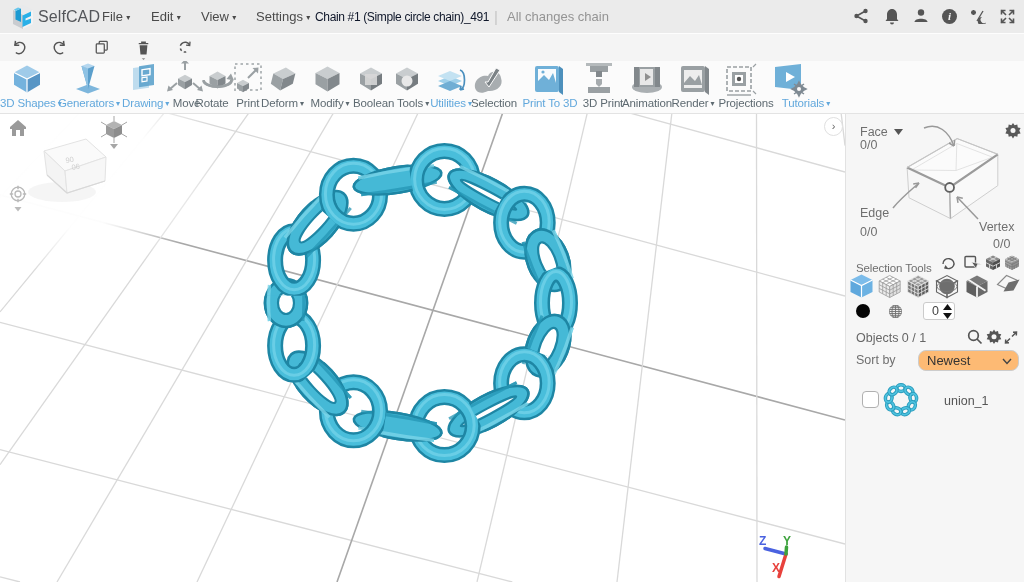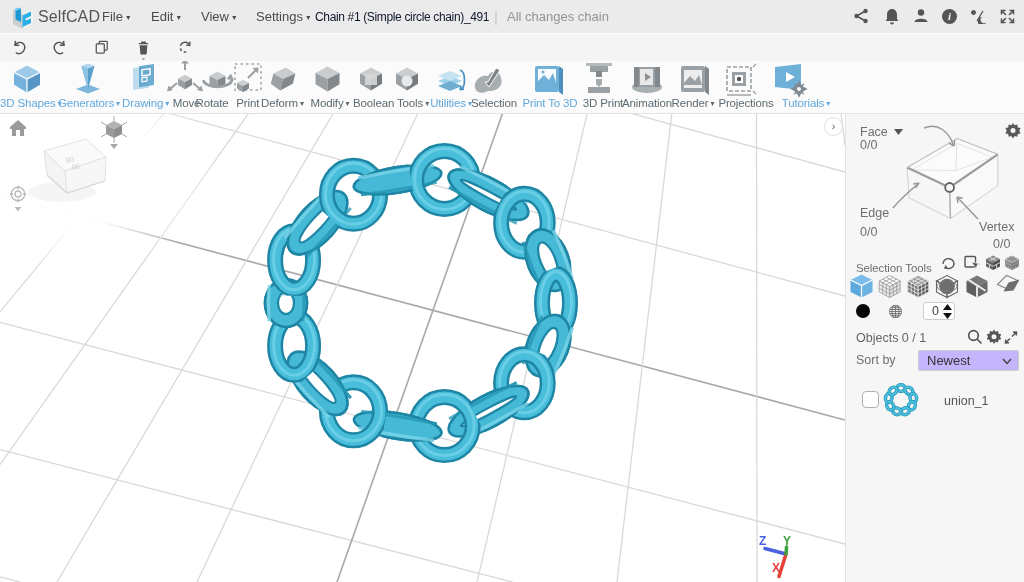--- a/index.html
+++ b/index.html
@@ -595,21 +595,21 @@
       </g>
       <g transform="translate(19.5,0)">
         <path d="M7.5 0.5 L8.9 2.8 L11.5 2 L12 4.8 L14.8 5.3 L13.5 7.8 L14.8 10.3 L12 10.8 L11.5 13.6 L8.9 12.8 L7.5 15.1 L6.1 12.8 L3.5 13.6 L3 10.8 L0.2 10.3 L1.5 7.8 L0.2 5.3 L3 4.8 L3.5 2 L6.1 2.8 Z" fill="#555"></path>
         <circle cx="7.5" cy="7.8" r="2.5" fill="#f6f6f6"></circle>
       </g>
       <g fill="none" stroke="#555" stroke-width="1.5">
         <path d="M43 9.5 l-4.5 4.5 m0.2 -3.5 l-0.2 3.5 l3.5 -0.2 M45 7.5 l4.5 -4.5 m-0.2 3.5 l0.2 -3.5 l-3.5 0.2"></path>
       </g>
     </svg>
 <div class="sb" style="left:10px;top:239px;font-size:12.5px">Sort by</div>
-<div style="position:absolute;left:72px;top:236px;width:101px;height:21px;background:#c4b5fd;border:1px solid #ccc;border-radius:2px;font-size:13px;color:#333;line-height:19px;padding-left:8px">Newest<svg style="position:absolute;right:6px;top:7px" width="10" height="7">
+<div style="position:absolute;left:72px;top:236px;width:101px;height:21px;background:#fdba74;border:1px solid #ccc;border-radius:8px;font-size:13px;color:#333;line-height:19px;padding-left:8px">Newest<svg style="position:absolute;right:6px;top:7px" width="10" height="7">
         <path d="M1 1 L5 5.5 L9 1" fill="none" stroke="#444" stroke-width="1.4"></path>
       </svg></div>
 <div style="position:absolute;left:16px;top:277px;width:17px;height:17px;background:#fff;border:1.5px solid #b0b0b0;border-radius:4px"></div>
 <svg style="position:absolute;left:0;top:0" width="179" height="320" viewBox="0 0 179 320">
       <ellipse cx="55.0" cy="274.1" rx="4.3" ry="3.3" transform="rotate(0 55.0 274.1)" fill="none" stroke="#2a9cbc" stroke-width="3.5"></ellipse>
       <ellipse cx="55.0" cy="274.1" rx="4.3" ry="3.3" transform="rotate(0 55.0 274.1)" fill="none" stroke="#4fc3e0" stroke-width="1.7"></ellipse>
       <ellipse cx="63.0" cy="276.9" rx="4.3" ry="3.3" transform="rotate(40 63.0 276.9)" fill="none" stroke="#2a9cbc" stroke-width="3.5"></ellipse>
       <ellipse cx="63.0" cy="276.9" rx="4.3" ry="3.3" transform="rotate(40 63.0 276.9)" fill="none" stroke="#4fc3e0" stroke-width="1.7"></ellipse>
       <ellipse cx="67.3" cy="283.9" rx="4.3" ry="3.3" transform="rotate(80 67.3 283.9)" fill="none" stroke="#2a9cbc" stroke-width="3.5"></ellipse>
       <ellipse cx="67.3" cy="283.9" rx="4.3" ry="3.3" transform="rotate(80 67.3 283.9)" fill="none" stroke="#4fc3e0" stroke-width="1.7"></ellipse>

